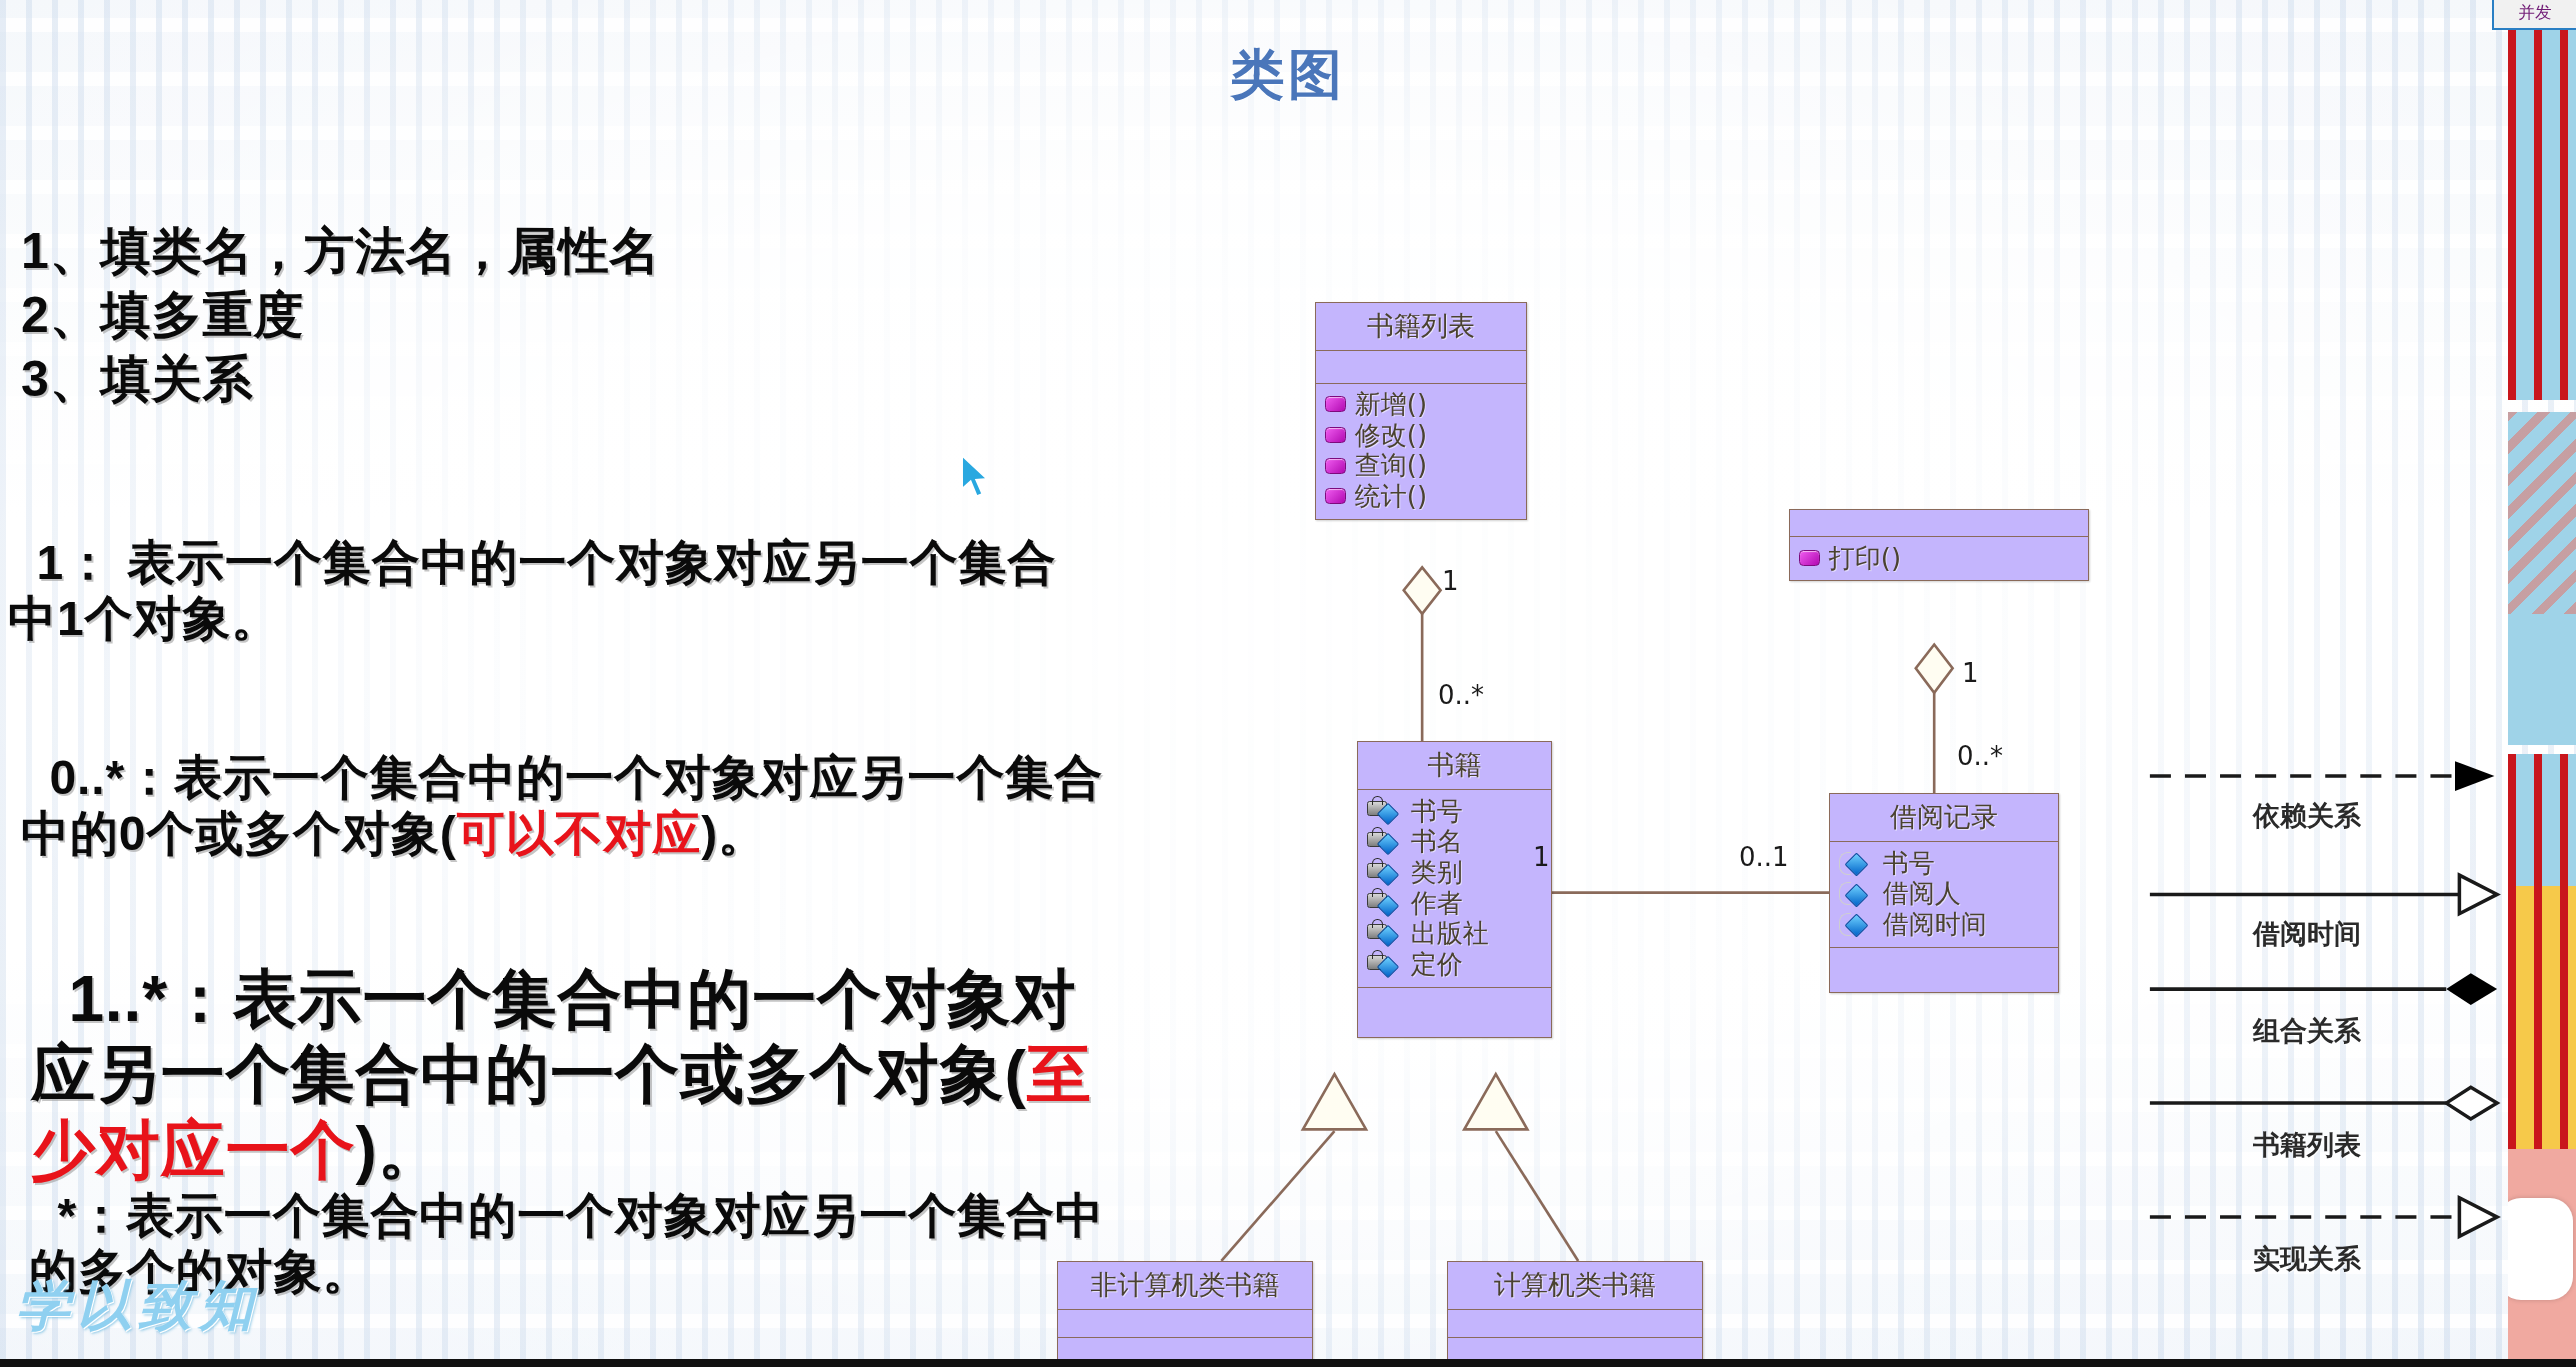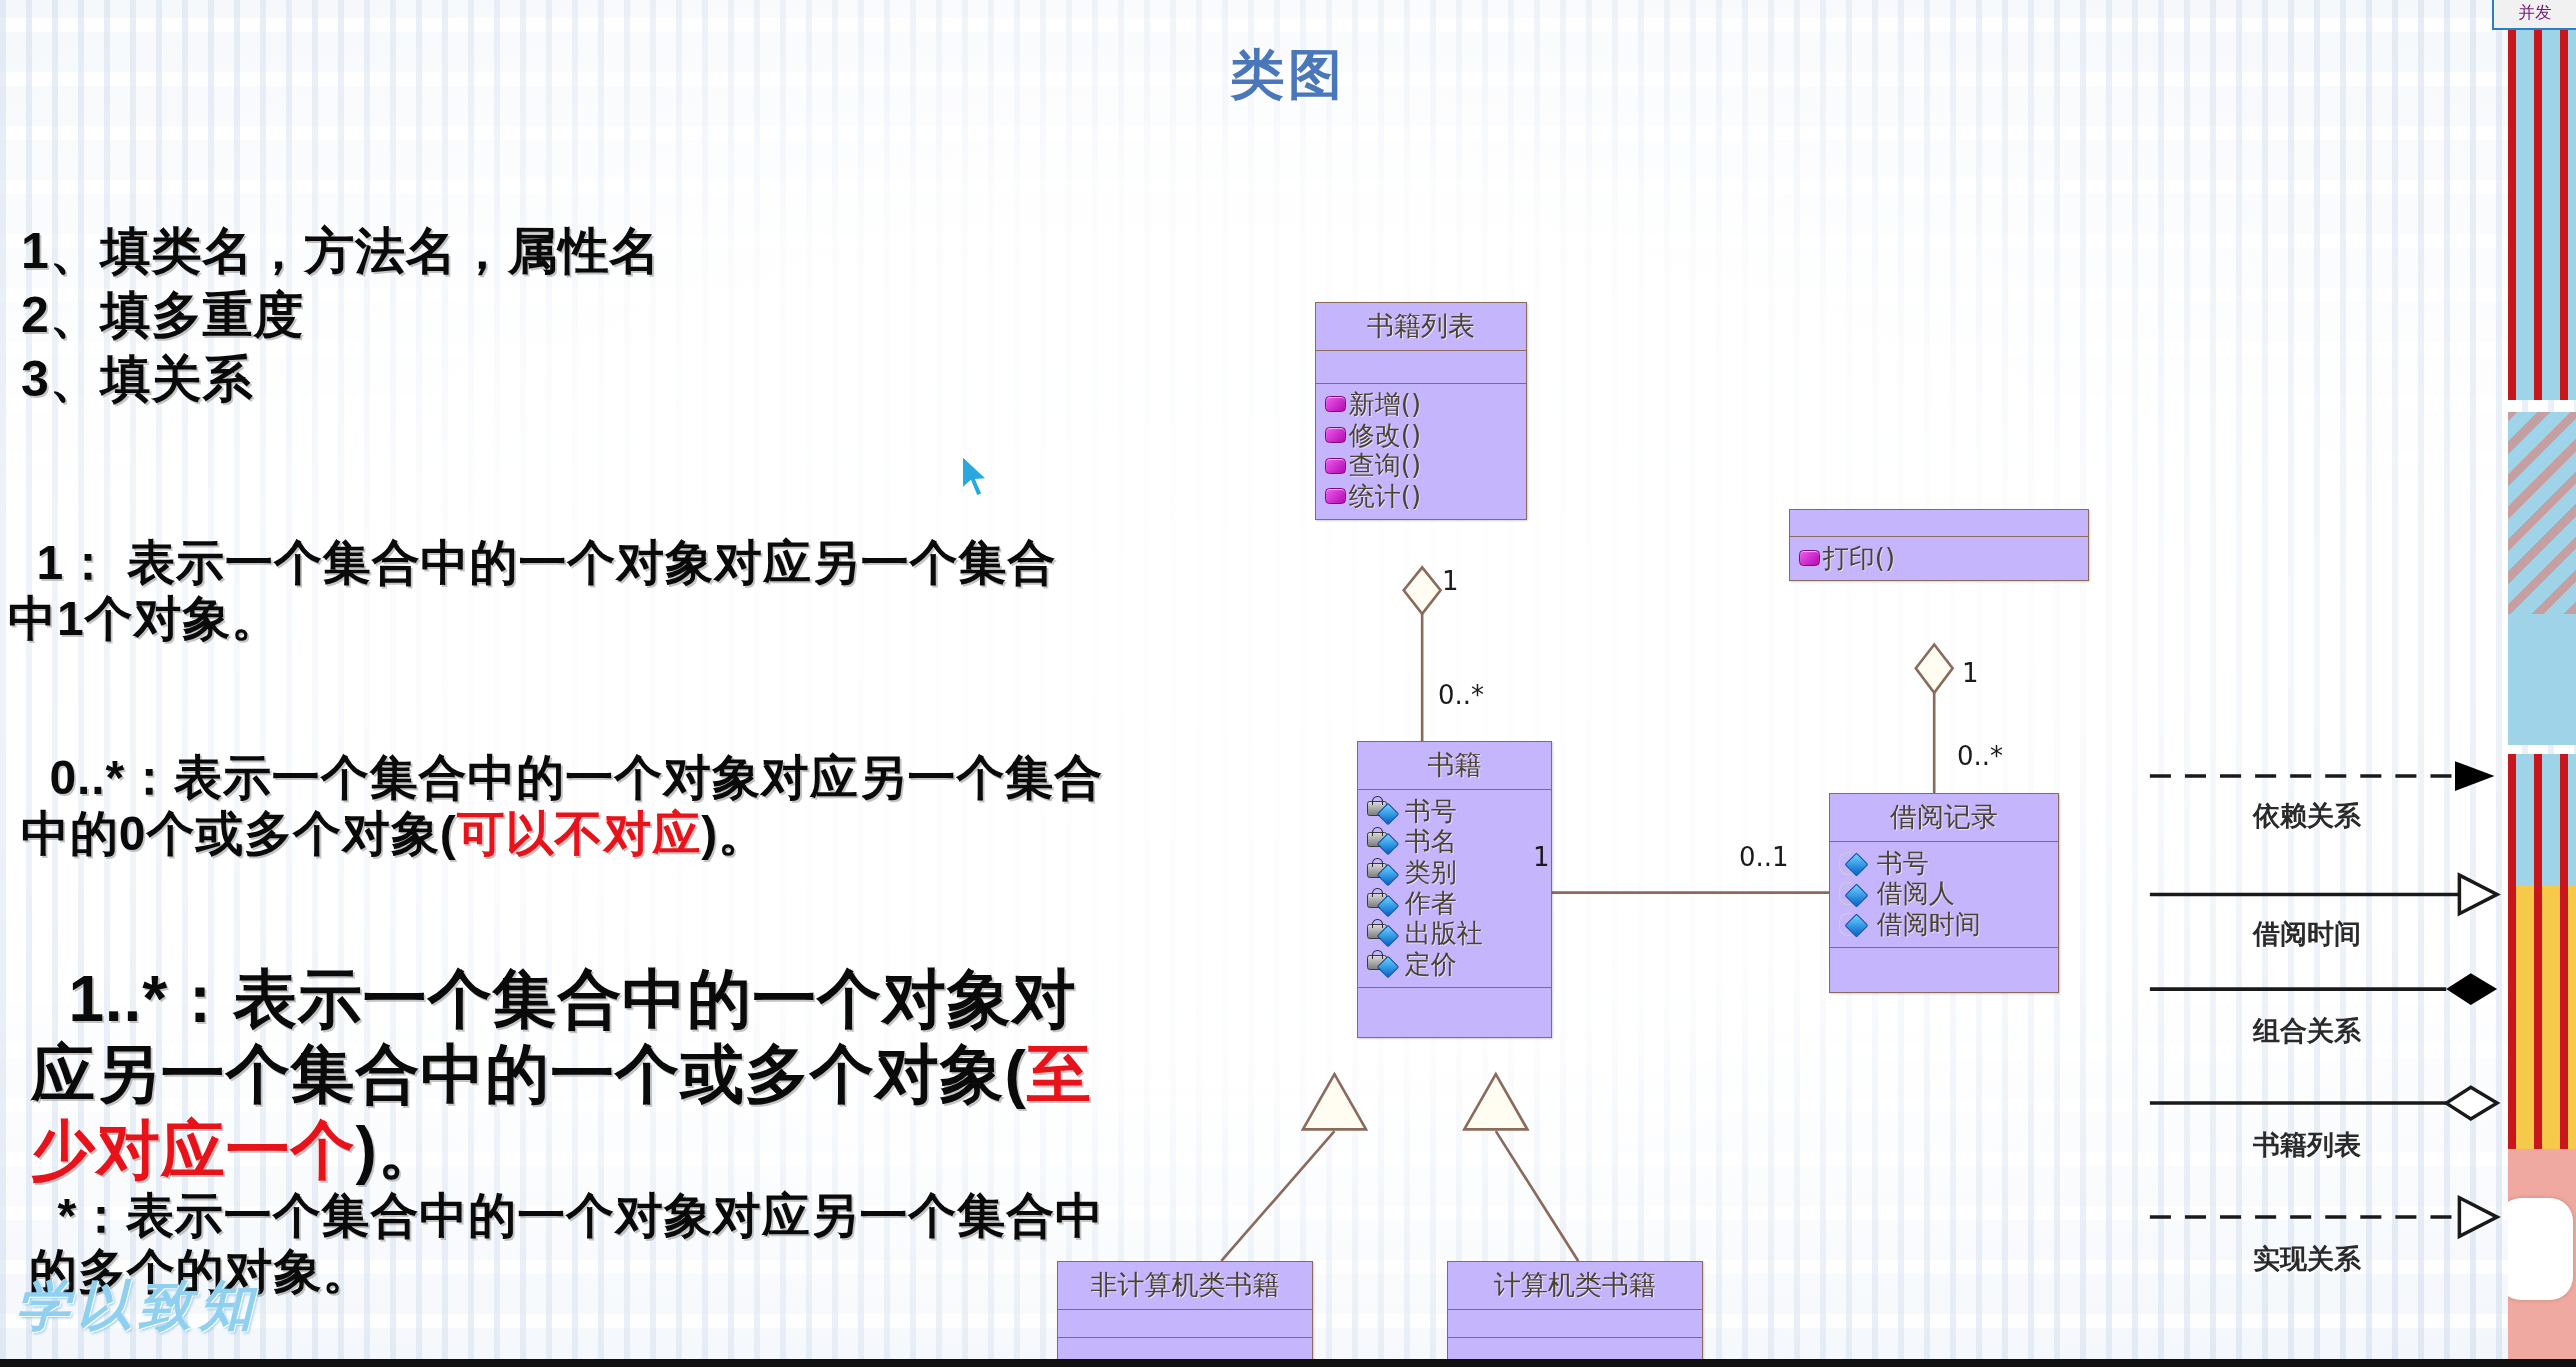--- a/index.html
+++ b/index.html
@@ -66,21 +66,21 @@
   .uml-name{
     text-align:center;font-size:27px;color:#4a4230;padding:5.3px 8.8px 6.1px;
     border-bottom:1.8px solid #8a6a5a;white-space:nowrap;
     text-shadow:0.9px 0.9px 0 rgba(255,255,255,.6);
   }
   .uml-compartment{
     border-bottom:1.8px solid #8a6a5a;padding:5.3px 7px 7px 8.8px;min-height:14px;
   }
   .uml-compartment:last-child{border-bottom:none;}
   .uml-row{
-    display:flex;align-items:center;gap:3px;font-size:26px;color:#4a4230;
+    display:flex;align-items:center;gap:9px;font-size:26px;color:#4a4230;
     line-height:1.18;white-space:nowrap;
     text-shadow:0.9px 0.9px 0 rgba(255,255,255,.55);
   }
   .ic{flex:0 0 auto;display:inline-block;}
   
   .ic-method{width:19px;height:14px;border-radius:4.4px;
     background:linear-gradient(135deg,#f05cf0,#b109b1);
     border:0.9px solid #7d0a7d;box-shadow:inset 0 0.9px 0.9px rgba(255,255,255,.6);}
   
   .ic-attr{position:relative;width:35px;height:23px;}

